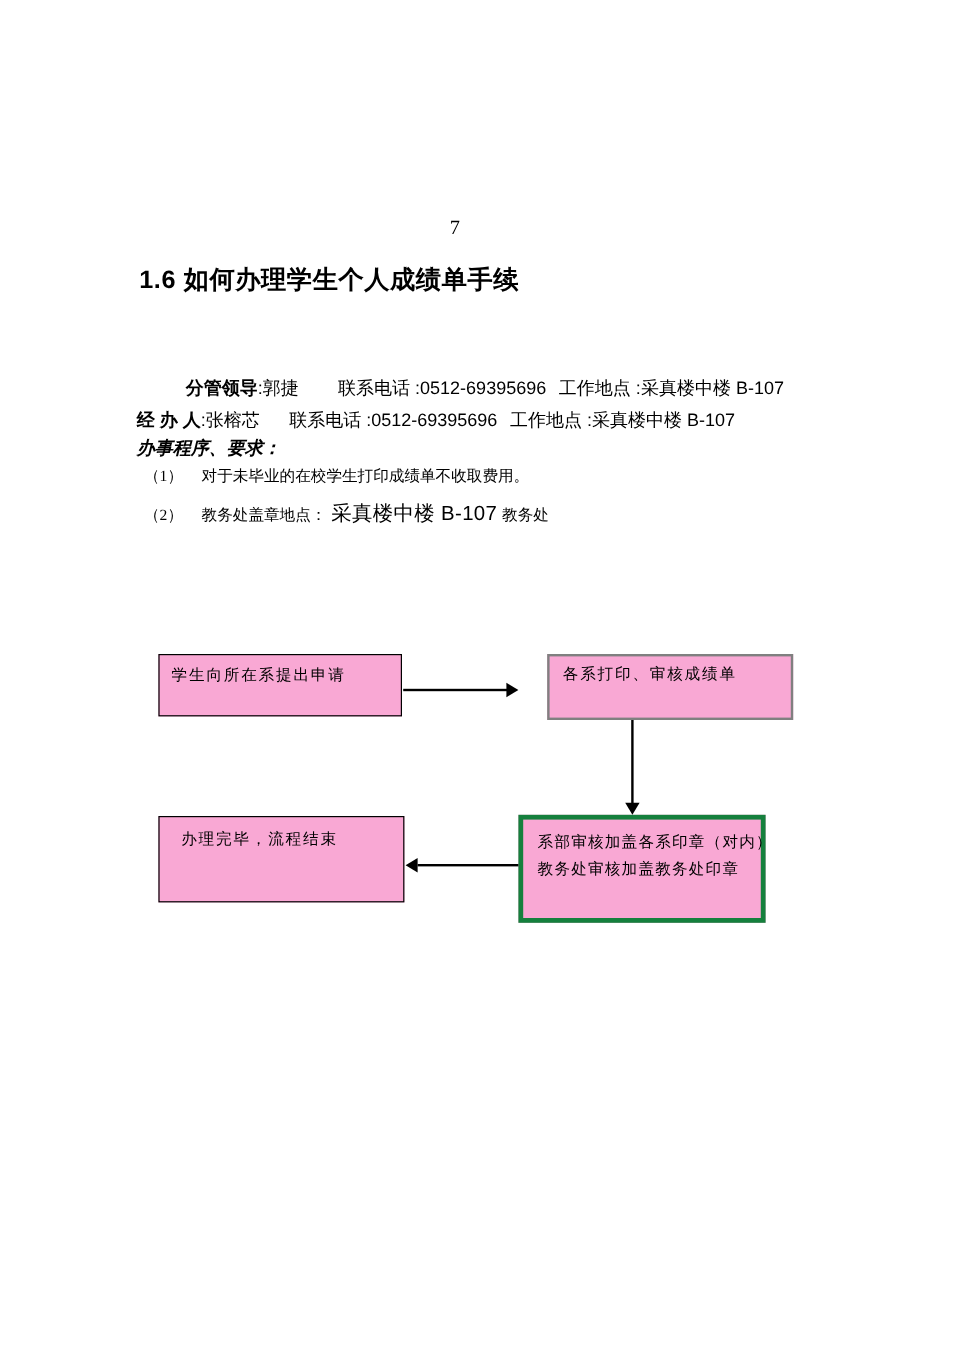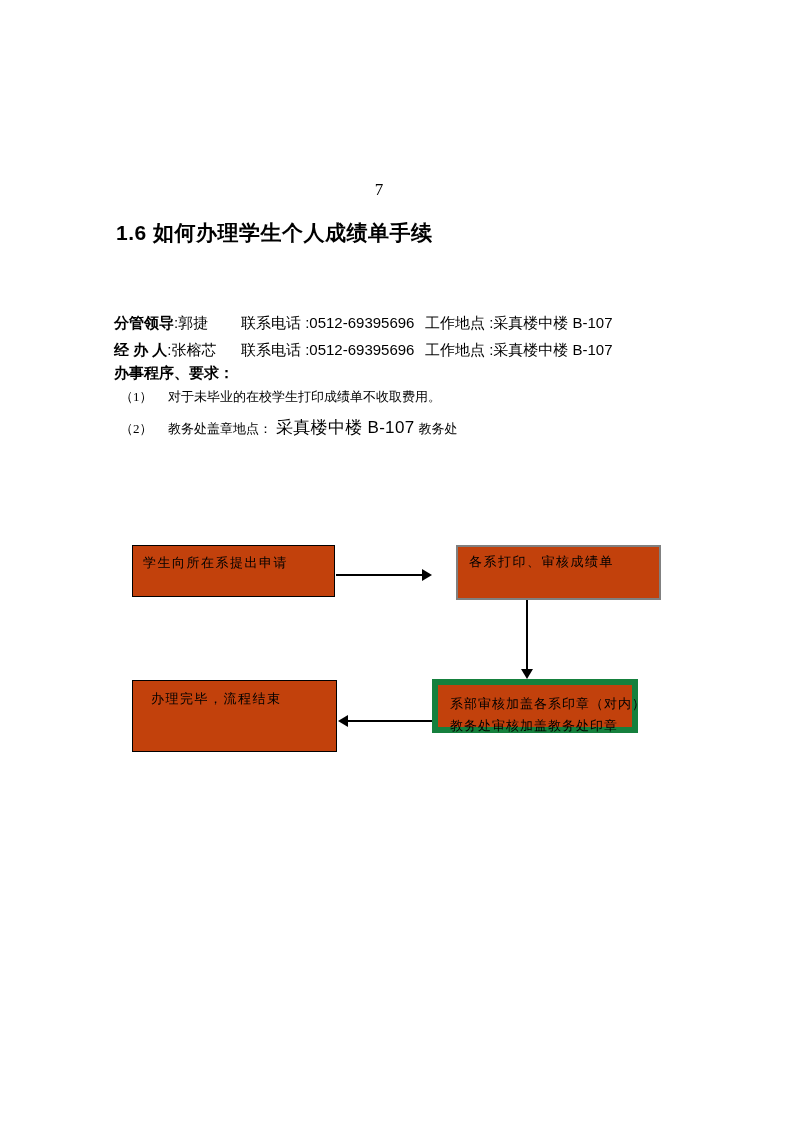--- a/index.html
+++ b/index.html
@@ -26,24 +26,24 @@
   }
   .info-row {
     position:absolute; left:114px; width:580px;
     display:flex; align-items:baseline;
     font-size:15px; white-space:nowrap;
   }
   .info-row .lbl { font-weight:bold; }
   .ir-a { width:127px; display:inline-block; }
   .ir-b { width:184px; display:inline-block; }
   .ir-c { display:inline-block;margin-top:31px; }
-  .row1 { top:283px; }
+  .row1 { top:283px;justify-content:center; }
   .row2 { top:310px; }
   .row3 { top:337px; }
-  .row4 { top:364px; }
+  .row4 { top:364px;font-style:italic; }
   .item-row {
     position:absolute; left:120px; width:600px;
     display:flex; align-items:baseline;
     font-family:"Liberation Serif", serif;
     font-size:13px; white-space:nowrap;
   }
   .item1 { top:388px; }
   .item2 { top:416px; }
   .item-marker { width:48px; display:inline-block; }
   .item-highlight {
@@ -51,26 +51,26 @@
     font-size:17px; letter-spacing:0.3px;
     margin:0 4px;
   }
   
   .fc-box {
     position:absolute;
     border:1px solid #000000;
     font-family:"Liberation Serif", serif;
     font-size:13px; letter-spacing:1.5px;
     padding:8px 10px;
-    background:#c2410c;
+    background:#f9a8d4;
   }
   .box1 { left:132px; top:545px; width:203px; height:52px; }
   .box2 { left:456px; top:545px; width:205px; height:55px; border:2px solid #808080; padding:6px 11px; }
   .box3 { left:132px; top:680px; width:205px; height:72px; padding:9px 18px; }
-  .box4 { left:432px; top:679px; width:206px; height:54px; border:6px solid #15803d; padding:8px 12px; letter-spacing:1px; }
+  .box4 { left:432px; top:679px; width:206px; height:90px; border:4px solid #15803d; padding:8px 12px; letter-spacing:1px; }
   .box4 .fc-line { line-height:22px; white-space:nowrap; }
   .fc-hline { position:absolute; height:2px; background:#000000; }
   .fc-vline { position:absolute; width:2px; background:#000000; }
   .hl1 { left:336px; top:574px; width:87px; }
   .vl1 { left:526px; top:600px; height:70px; }
   .hl2 { left:348px; top:720px; width:84px; }
   .fc-head { position:absolute; width:0; height:0; }
   .head-right { left:422px; top:569px; border-left:10px solid #000000; border-top:6px solid transparent; border-bottom:6px solid transparent; }
   .head-down  { left:521px; top:669px; border-top:10px solid #000000; border-left:6px solid transparent; border-right:6px solid transparent; }
   .head-left  { left:338px; top:715px; border-right:10px solid #000000; border-top:6px solid transparent; border-bottom:6px solid transparent; }

